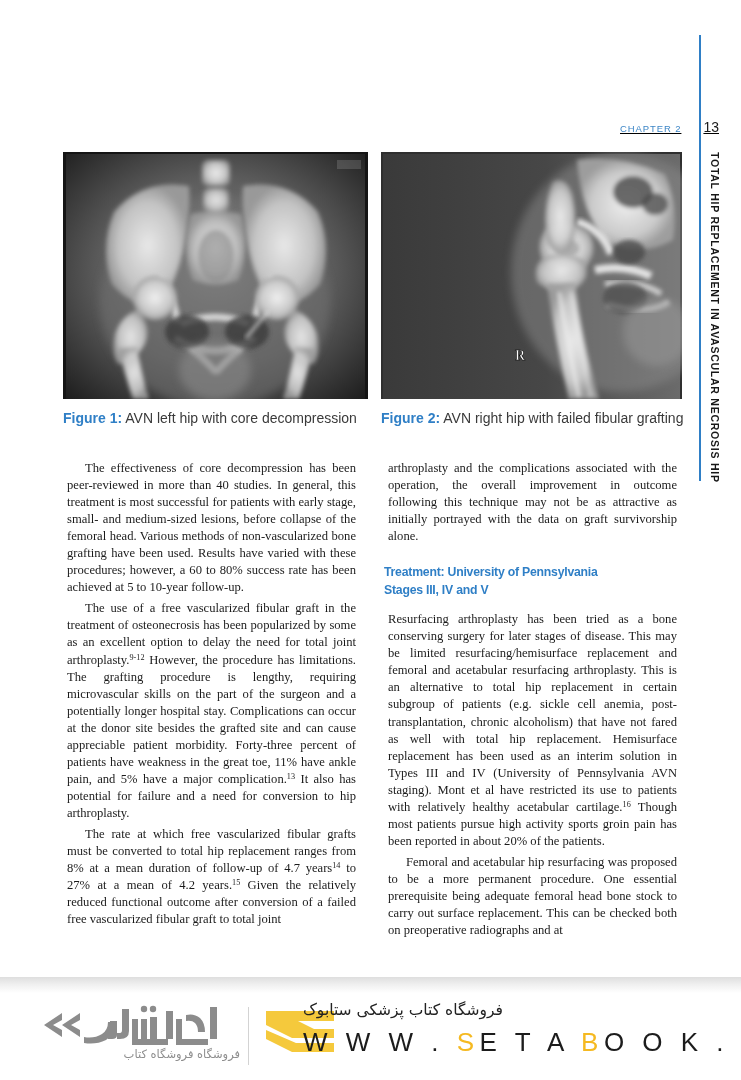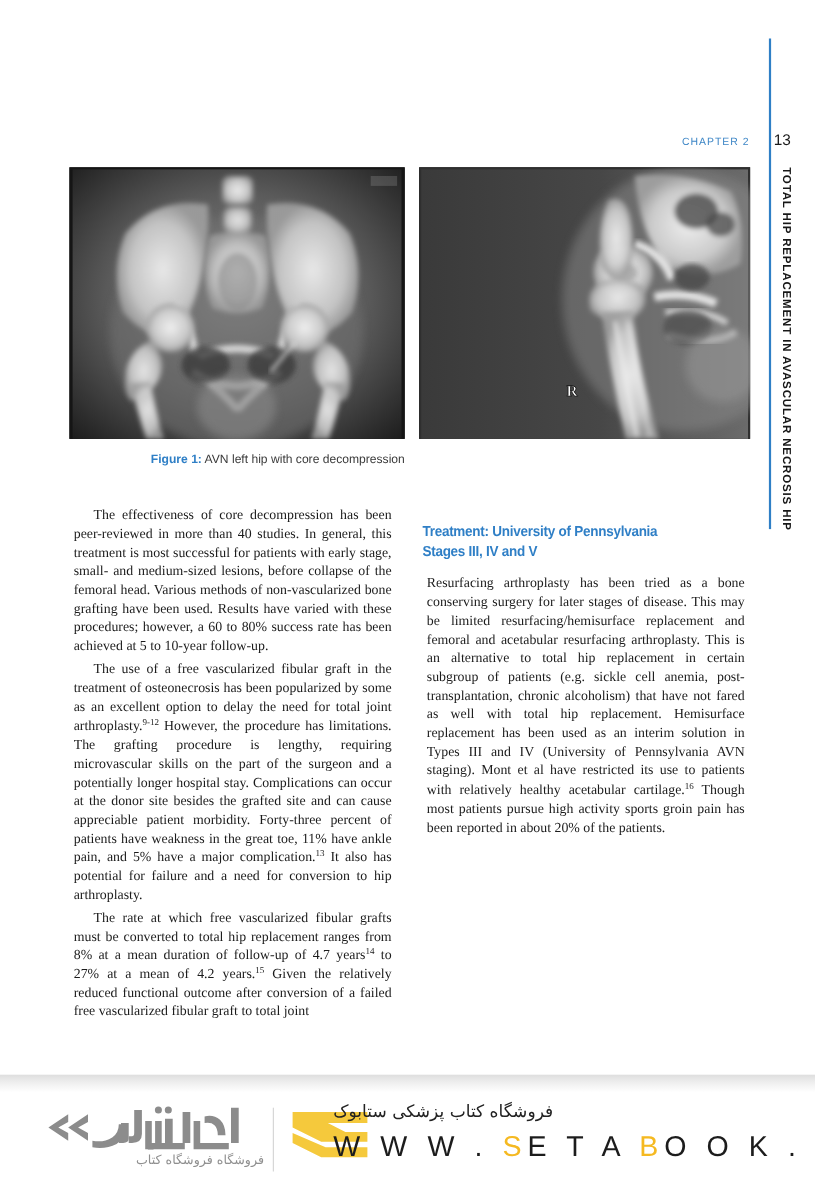--- a/index.html
+++ b/index.html
@@ -27,20 +27,21 @@
   }
 
   
   #running-head {
     position: absolute;
     right: 22px;
     top: 119px;
     display: flex;
     align-items: baseline;
     height: 16px;
+    text-decoration: underline;
   }
   #chapter-label {
     font-family: "Liberation Sans", sans-serif;
     font-size: 9.5px;
     letter-spacing: 0.9px;
     color: #3d86c6;
     font-weight: 400;
     white-space: nowrap;
     padding-right: 13px;
   }
@@ -92,23 +93,23 @@
     display: block;
     background: #111;
     overflow: hidden;
     position: relative;
   }
   .figure-image svg { display: block; width: 100%; height: 100%; }
 
   .figure-caption {
     margin-top: 13px;
     font-family: "Liberation Sans", sans-serif;
-    font-size: 11px;
+    font-size: 14px;
     color: #3a3a3a;
-    text-align: right;
+    text-align: left;
     line-height: 13px;
     white-space: nowrap;
   }
   .figure-caption .fig-label {
     color: #2f7fc6;
     font-weight: 700;
   }
 
   
   #columns {
@@ -400,39 +401,45 @@
           <path d="M226 152 q40 12 62 -2"></path>
         </g>
         <ellipse cx="248" cy="100" rx="16" ry="12" fill="#484848" opacity="0.8" filter="url(#f2blur)"></ellipse>
         <ellipse cx="244" cy="146" rx="22" ry="16" fill="#4d4d4d" opacity="0.7" filter="url(#f2blur)"></ellipse>
 
         <ellipse cx="276" cy="180" rx="34" ry="34" fill="#9a9a9a" opacity="0.5" filter="url(#f2blur2)"></ellipse>
 
         <text x="134" y="208" font-family="Liberation Serif, serif" font-size="14" font-weight="700" fill="#ffffff" stroke="#000000" stroke-width="0.6">R</text>
       </svg>
     </div>
+    <div class="figure-caption">
+      <span class="fig-label">Figure 2:</span>
+      <span>AVN right hip with failed fibular grafting</span>
+    </div>
   </div>
 
   <div id="columns">
 
     <div class="text-column" id="left-column">
       <p class="body-par">The effectiveness of core decompression has been peer-reviewed in more than 40 studies. In general, this treatment is most successful for patients with early stage, small- and medium-sized lesions, before collapse of the femoral head.  Various methods of non-vascularized bone grafting have been used. Results have varied with these procedures; however, a 60 to 80% success rate has been achieved at 5 to 10-year follow-up.</p>
       <p class="body-par"><span>The use of a free vascularized fibular graft in the treatment of osteonecrosis has been popularized by some as an excellent option to delay the need for total joint arthroplasty.</span><sup>9-12</sup><span> However, the procedure has limitations. The grafting procedure is lengthy, requiring microvascular skills on the part of the surgeon and a potentially longer hospital stay. Complications can occur at the donor site besides the grafted site and can cause appreciable patient morbidity. Forty-three percent of patients have weakness in the great toe, 11% have ankle pain, and 5% have a major complication.</span><sup>13</sup><span> It also has potential for failure and a need for conversion to hip arthroplasty.</span></p>
       <p class="body-par"><span>The rate at which free vascularized fibular grafts must be converted to total hip replacement ranges from 8% at a mean duration of follow-up of 4.7 years</span><sup>14</sup><span> to 27% at a mean of 4.2 years.</span><sup>15</sup><span> Given the relatively reduced functional outcome after conversion of a failed free vascularized fibular graft to total joint</span></p>
     </div>
 
     <div class="text-column" id="right-column">
+      <p class="body-par no-indent">arthroplasty and the complications associated with the operation, the overall improvement in outcome following this technique may not be as attractive as initially portrayed with the data on graft survivorship alone.</p>
 
       <h2 class="section-heading">
         <span>Treatment: University of Pennsylvania</span><br>
         <span>Stages III, IV and V</span>
       </h2>
 
       <p class="body-par no-indent"><span>Resurfacing arthroplasty has been tried as a bone conserving surgery for later stages of disease. This may be limited resurfacing/hemisurface replacement and femoral and acetabular resurfacing arthroplasty. This is an alternative to total hip replacement in certain subgroup of patients (e.g. sickle cell anemia, post-transplantation, chronic alcoholism) that have not fared as well with total hip replacement. Hemisurface replacement has been used as an interim solution in Types III and IV (University of Pennsylvania AVN staging). Mont et al have restricted its use to patients with relatively healthy acetabular cartilage.</span><sup>16</sup><span> Though most patients pursue high activity sports groin pain has been reported in about 20% of the patients.</span></p>
 
+      <p class="body-par">Femoral and acetabular hip resurfacing was proposed to be a more permanent procedure. One essential prerequisite being adequate femoral head bone stock to carry out surface replacement. This can be checked both on preoperative radiographs and at</p>
     </div>
   </div>
 </div>
 
 <div id="footer-banner">
   <div id="footer-shadow"></div>
 
   <div id="footer-inner">
 
     <div id="footer-logo">

